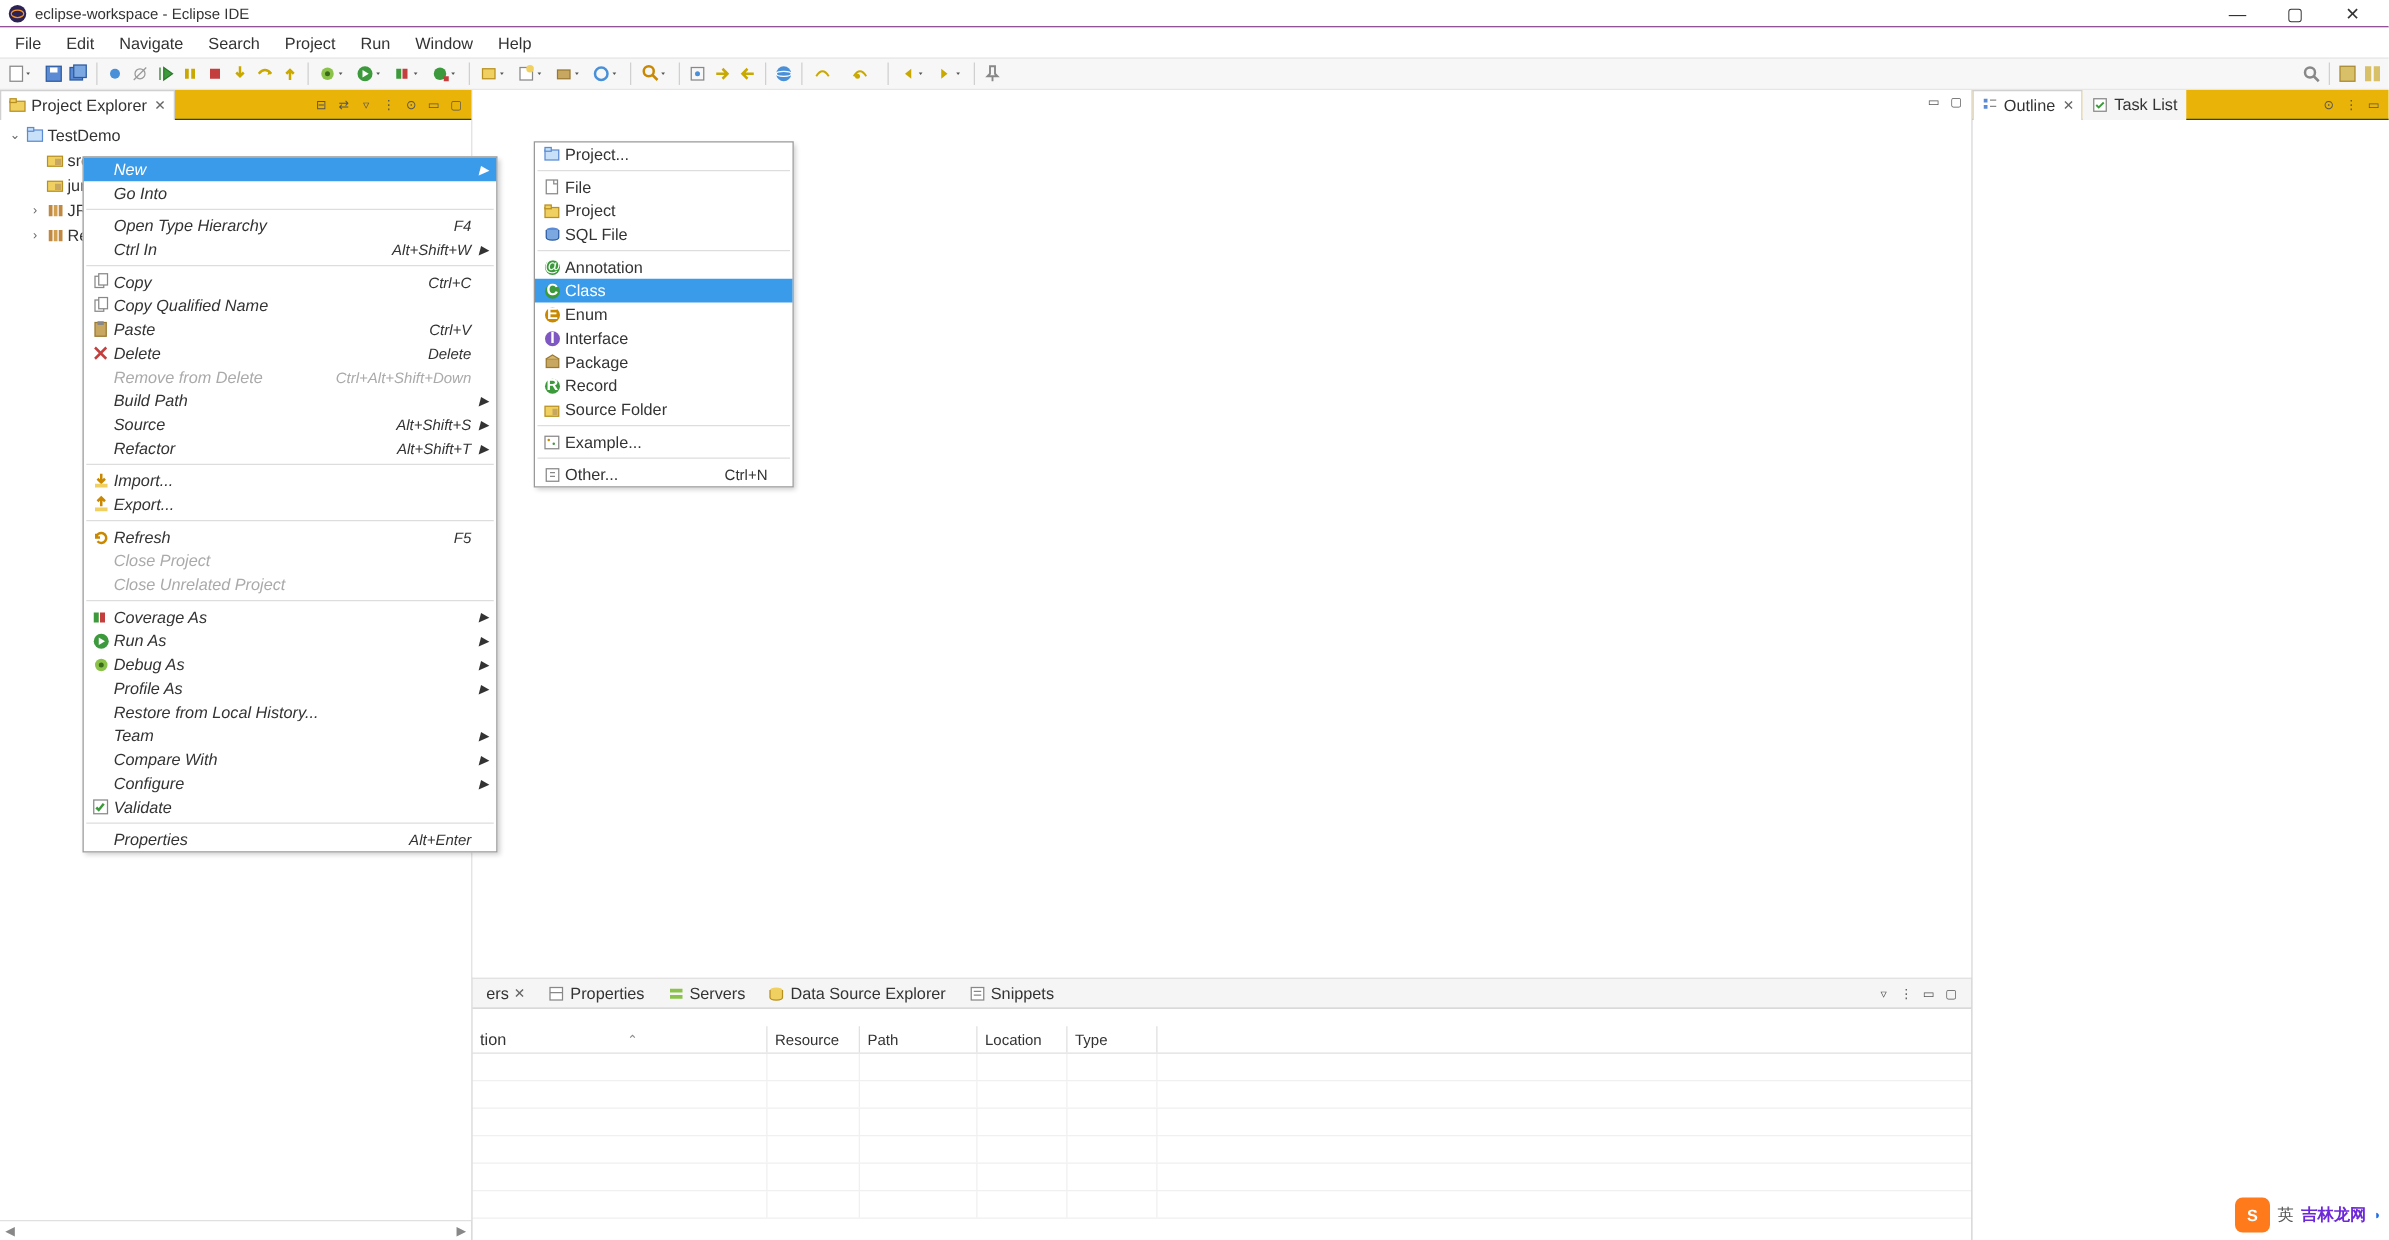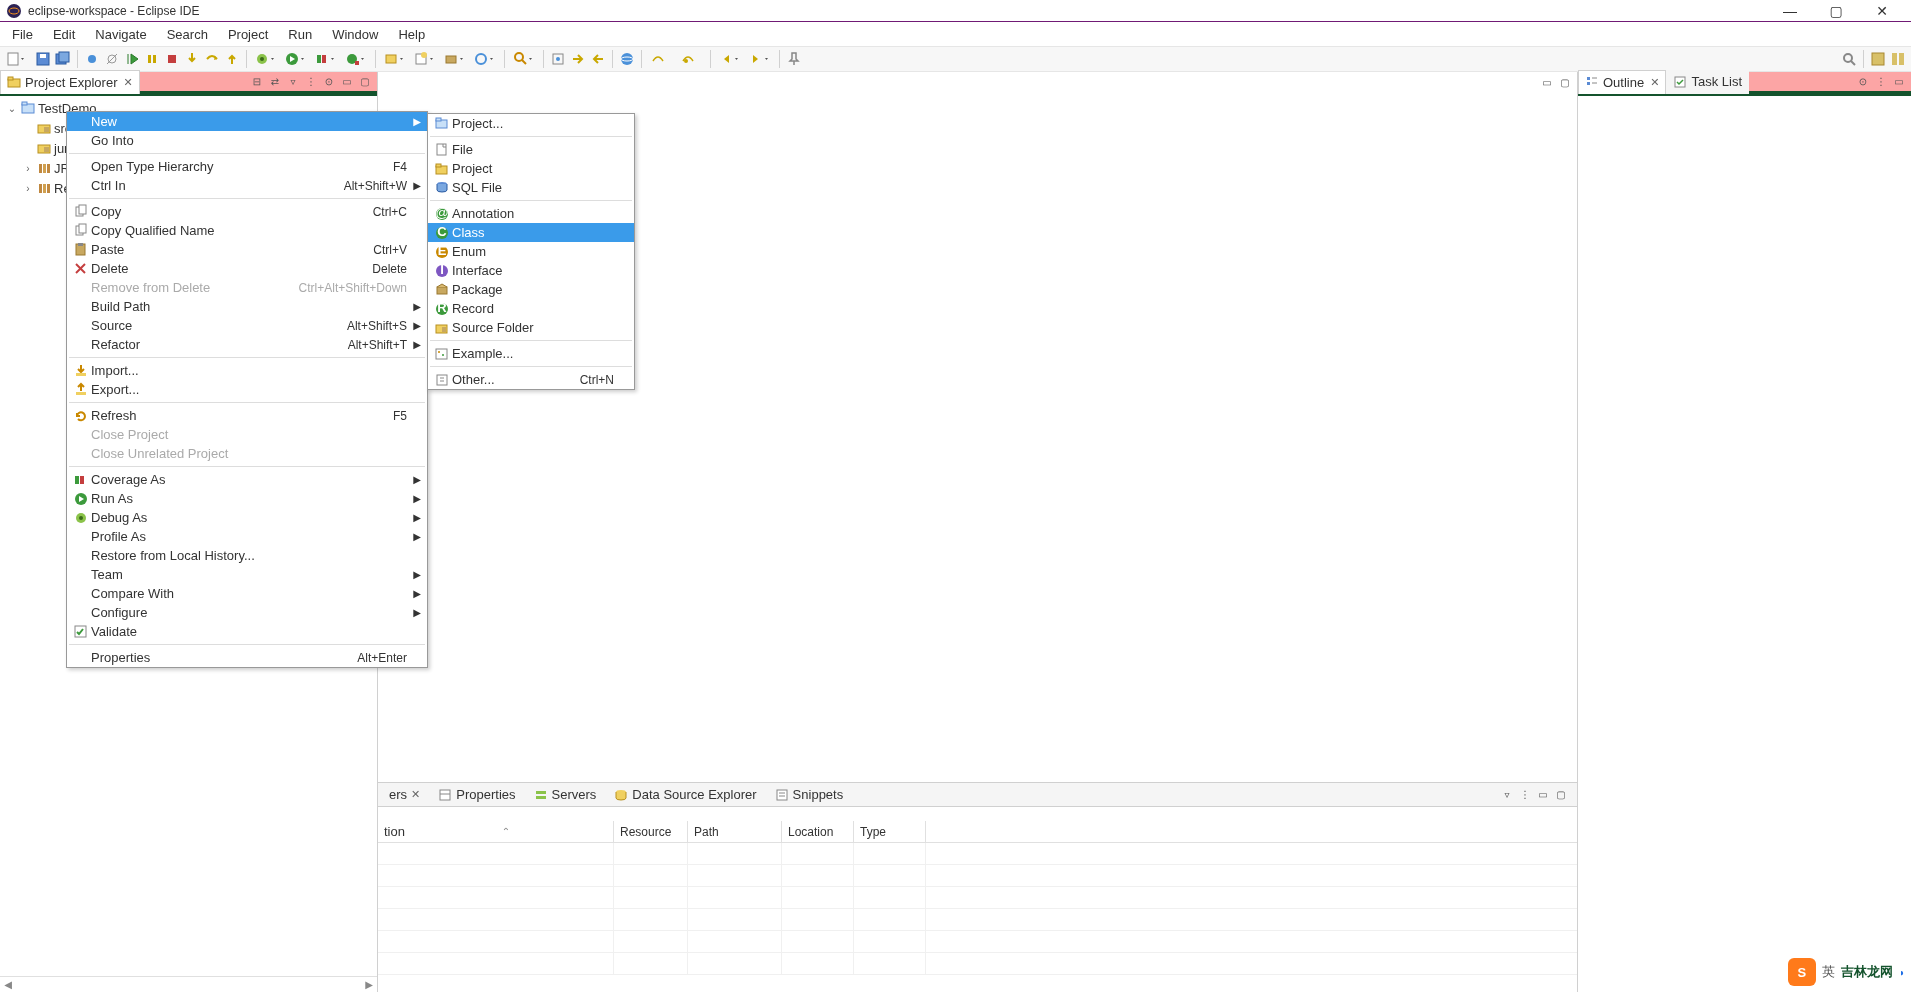--- a/index.html
+++ b/index.html
@@ -12,21 +12,21 @@
 .menubar .mitem { padding: 3px 10px; cursor: default; }
 .toolbar { height: 26px; display: flex; align-items: center; padding: 0 4px; border-top: 1px solid #e6e6e6; border-bottom: 1px solid #e6e6e6; background: #f7f7f7; gap: 2px; }
 .tb-btn { width: 18px; height: 18px; display: flex; align-items: center; justify-content: center; border-radius: 2px; }
 .tb-btn.wide { width: 28px; }
 .tb-sep { width: 1px; height: 18px; background: #d0d0d0; margin: 0 3px; }
 .tb-spacer { flex: 1; }
 .main { display: flex; height: calc(100% - 22px - 24px - 26px); }
 .left-col { width: 378px; display: flex; flex-direction: column; border-right: 1px solid #d0d0d0; position: relative; }
 .center-col { flex: 1; display: flex; flex-direction: column; min-width: 0; }
 .right-col { width: 334px; border-left: 1px solid #d0d0d0; display: flex; flex-direction: column; }
-.view-tab-row { height: 24px; display: flex; align-items: center; border-bottom: 5px solid #14532d; background: #fca5a5; justify-content: flex-end; }
+.view-tab-row { height: 24px; display: flex; align-items: center; border-bottom: 1px solid #14532d; background: #eab308; justify-content: flex-end; }
 .view-tab { display: flex; align-items: center; gap: 4px; padding: 3px 6px; background: #fff; border: 1px solid #d0d0d0; border-bottom: none; height: 24px; }
 .view-tab .close { font-size: 11px; color: #666; margin-left: 2px; }
 .view-toolbar-right { margin-left: auto; display: flex; gap: 2px; padding-right: 4px; }
 .mini-btn { width: 16px; height: 16px; display: flex; align-items: center; justify-content: center; font-size: 10px; color: #555; }
 .tree { padding: 2px 0 2px 4px; overflow: auto; flex: 1; background: #fff; }
 .tree-row { display: flex; align-items: center; height: 20px; gap: 2px; padding-left: 2px; }
 .tree-row.d1 { padding-left: 18px; }
 .tree-arrow { width: 12px; font-size: 10px; color: #666; text-align: center; }
 .tree-icon { width: 16px; height: 16px; display: flex; align-items: center; justify-content: center; }
 .editor-area { flex: 1; background: #fff; position: relative; }
@@ -35,34 +35,34 @@
 .bottom-tabs { height: 24px; display: flex; align-items: center; background: #f5f5f5; border-bottom: 1px solid #d0d0d0; padding: 0 4px; gap: 4px; }
 .btab { display: flex; align-items: center; gap: 4px; padding: 3px 6px; height: 23px; border: 1px solid transparent; }
 .btab .close { font-size: 11px; color: #666; }
 .table-head { display: flex; border-bottom: 1px solid #e0e0e0; height: 22px; align-items: center; }
 .th { border-right: 1px solid #e0e0e0; padding: 2px 6px; font-size: 12px; color: #333; height: 100%; display: flex; align-items: center; }
 .table-body { flex: 1; }
 .table-body .tr { display: flex; height: 22px; border-bottom: 1px solid #f0f0f0; }
 .table-body .td { border-right: 1px solid #f0f0f0; }
 .outline-body { padding: 8px; color: #333; }
 .ctx-menu { position: absolute; background: #fff; border: 1px solid #999; box-shadow: 2px 2px 4px rgba(0,0,0,0.2); z-index: 100; }
-.ctx-menu.main-ctx { left: 66px; top: 111px; width: 362px; }
+.ctx-menu.main-ctx { left: 66px; top: 125px; width: 332px; font-style: italic; }
 .ctx-menu.sub-ctx { left: 427px; top: 113px; width: 208px; }
 .ctx-item { display: flex; align-items: center; height: 19px; padding: 0 6px 0 2px; cursor: default; }
 .ctx-item.hl { background: #3a9bea; color: #fff; }
 .ctx-item.disabled { color: #aaa; }
 .ctx-icon { width: 22px; display: flex; align-items: center; justify-content: center; }
 .ctx-label { flex: 1; white-space: nowrap; overflow: hidden; }
 .ctx-accel { margin-left: 16px; color: inherit; font-size: 12px; }
 .ctx-arrow { width: 14px; text-align: right; font-size: 10px; }
 .ctx-sep { height: 1px; background: #ddd; margin: 3px 2px; }
 .watermark { position: absolute; right: 6px; bottom: 6px; display: flex; align-items: center; gap: 6px; font-size: 16px; }
 .wm1 { background: #ff7a1a; color: #fff; width: 28px; height: 28px; border-radius: 6px; display: flex; align-items: center; justify-content: center; font-weight: bold; }
 .wm2 { color: #555; }
-.wm3 { color: #14532d; font-weight: bold; }
+.wm3 { color: #6d28d9; font-weight: bold; }
 .scroll-strip { height: 16px; border-top: 1px solid #e0e0e0; display:flex; align-items:center; }
 .scroll-arrow { width:16px; text-align:center; color:#888; font-size:10px; }
 svg { display: block; }
 </style>
 </head>
 <body>
 
 <div class="titlebar">
   <span class="icon">
     <svg width="16" height="16" viewBox="0 0 16 16">

